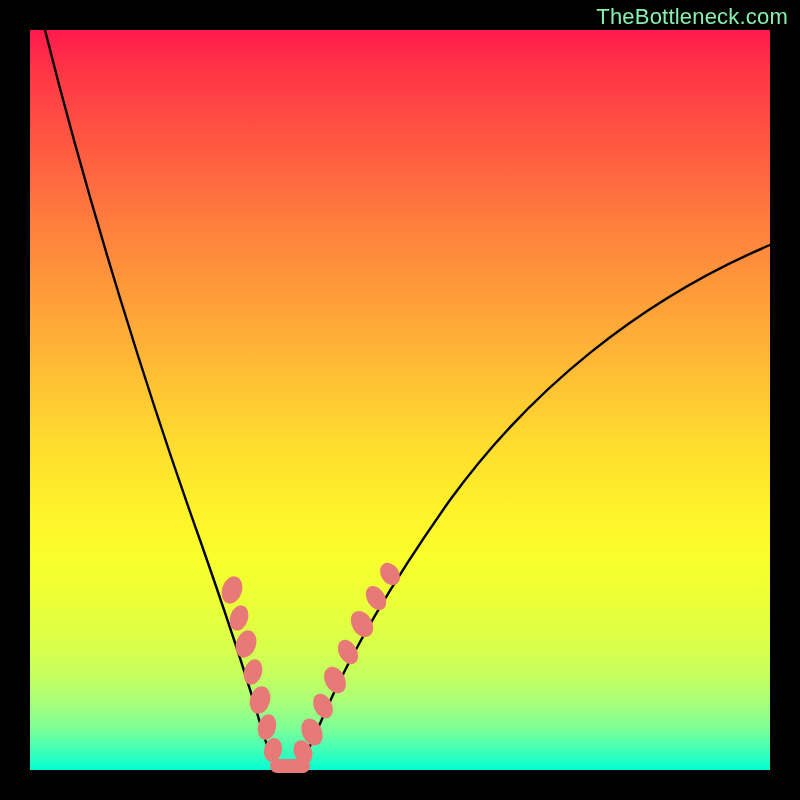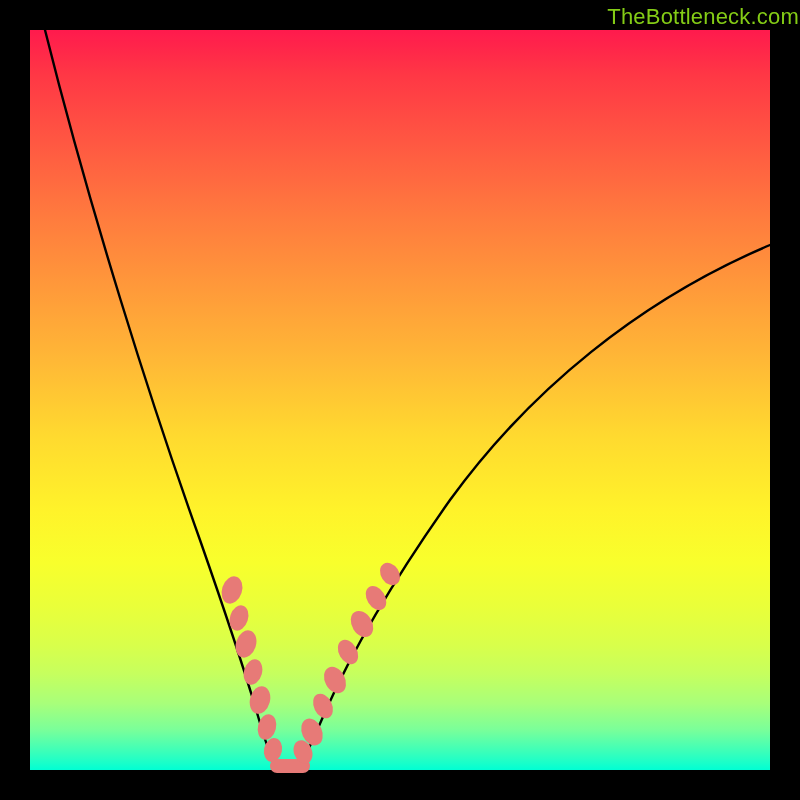--- a/index.html
+++ b/index.html
@@ -13,22 +13,22 @@
   }
   .frame {
     position: relative;
     width: 800px;
     height: 800px;
     background: #000;
   }
   .watermark {
     position: absolute;
     top: 4px;
-    right: 1px;
-    color: #84cc16;
+    right: 12px;
+    color: #86efac;
     font-size: 22px;
     font-weight: 400;
     letter-spacing: 0.2px;
     z-index: 10;
   }
   .plot-area {
     position: absolute;
     left: 30px;
     top: 30px;
     width: 740px;

